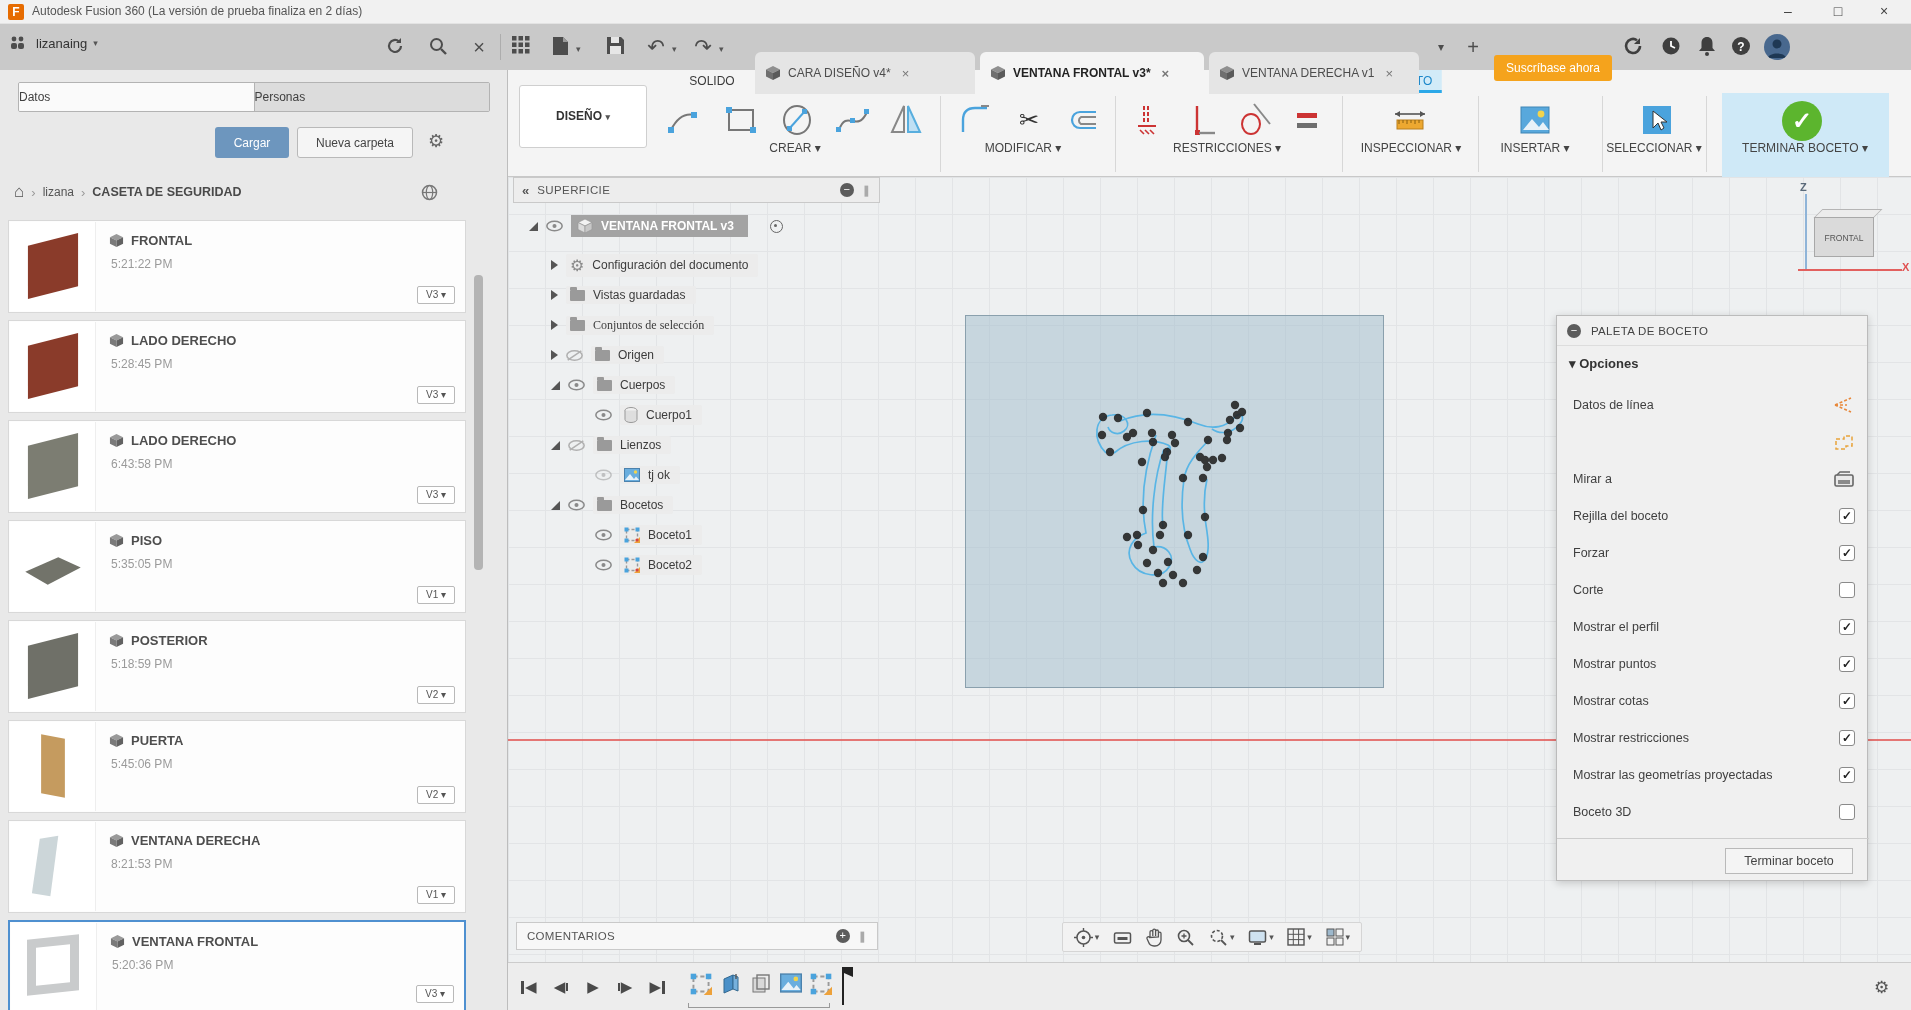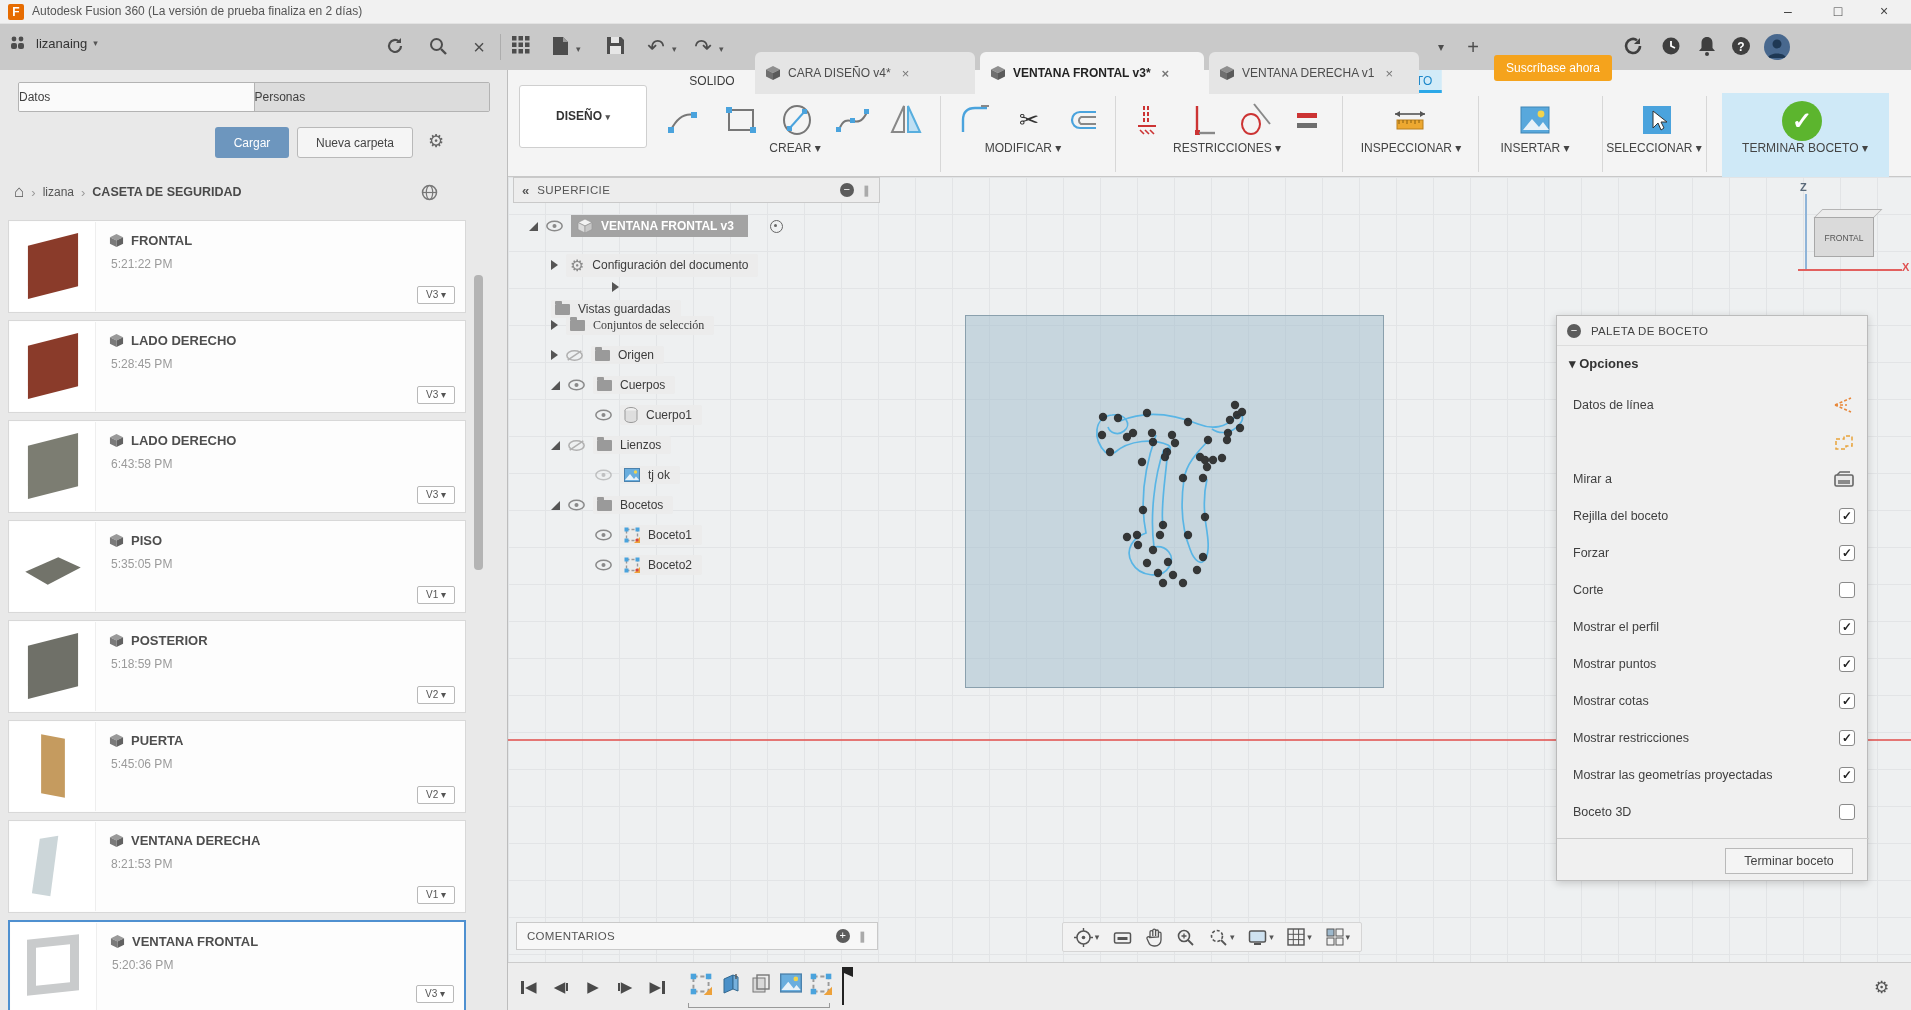--- a/index.html
+++ b/index.html
@@ -645,21 +645,21 @@
       <span class="target" style="margin-left:14px;"></span>
     </div>
 
     <div class="nrow" style="left:38px; top:75px;">
       <span class="tri-c"></span>
       <span class="rowbg">
           <span class="gear-glyph">⚙</span>
           <span class="nlabel">Configuración del documento</span>
         </span>
     </div>
-    <div class="nrow" style="left:38px; top:105px;flex-direction:column;">
+    <div class="nrow" style="left:38px; top:105px;">
       <span class="tri-c"></span>
       <span class="rowbg">
           <span class="folder"></span>
           <span class="nlabel">Vistas guardadas</span>
         </span>
     </div>
     <div class="nrow" style="left:38px; top:135px;font-family:Liberation Serif, serif;">
       <span class="tri-c"></span>
       <span class="rowbg">
           <span class="folder"></span>

